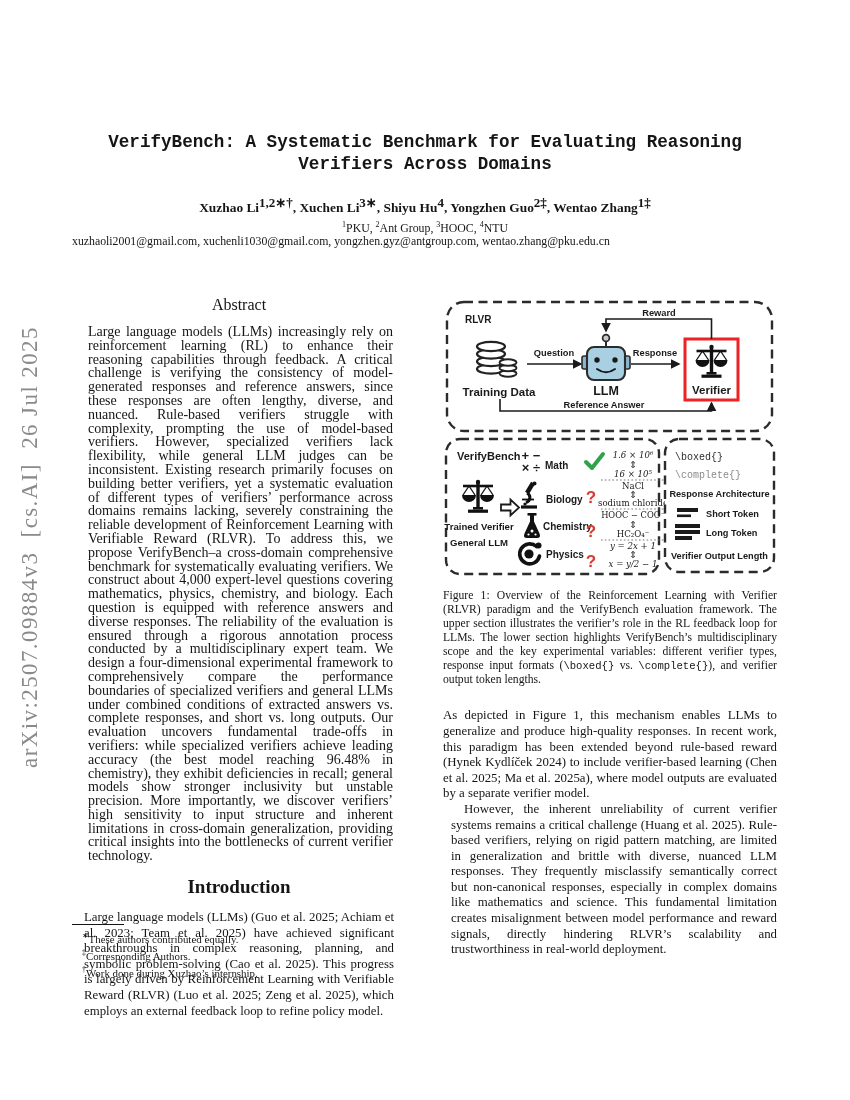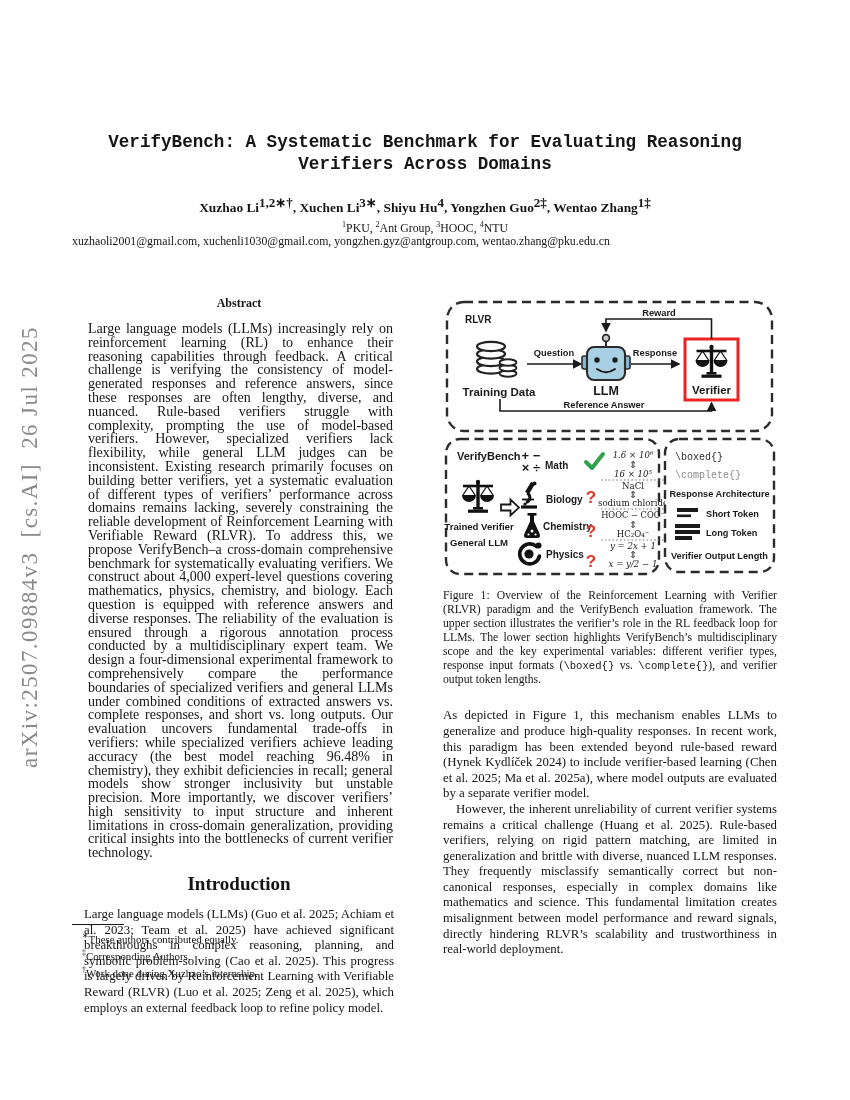--- a/index.html
+++ b/index.html
@@ -20,35 +20,35 @@
   }
   .authors{
     position:absolute;top:195px;left:72px;width:706px;text-align:center;
     font-size:13.4px;font-weight:bold;
   }
   .authors sup{font-size:13px;}
   .affils{position:absolute;top:220px;left:72px;width:706px;text-align:center;font-size:11.8px;}
   .affils sup{font-size:8px;}
   .emails{position:absolute;top:234px;left:72px;width:706px;font-size:11.8px;}
   .col-left{position:absolute;left:72px;top:296px;width:334px;}
-  .h-abstract{text-align:center;font-weight:bold;font-size:12px;margin:0 0 11px 0;}
+  .h-abstract{text-align:center;font-weight:normal;font-size:16px;margin:0 0 11px 0;}
   .abstract-text{margin:0 13px 8px 16px;font-size:14px;line-height:13.8px;text-align:justify;}
   .h-intro{text-align:center;font-weight:bold;font-size:19px;margin:13px 0 6px 0;}
   .intro-text{margin:12px;font-size:12.85px;line-height:15.6px;text-align:justify;}
   .footnotes{position:absolute;left:72px;top:924px;width:334px;font-size:10.9px;line-height:13.2px;}
   .fn-rule{width:52px;border-top:1.2px solid #151515;margin:0 0 4px 0;}
   .footnotes .fn{text-indent:10px;}
   .footnotes sup{font-size:7.8px;}
   .col-right{position:absolute;left:443px;top:300px;width:334px;}
   svg.figure{display:block;}
   .caption{margin-top:13px;font-size:11.65px;line-height:13.9px;text-align:justify;}
   .mono{font-family:"Liberation Mono", monospace;font-size:10.6px;}
   .body-text p{margin:0;font-size:12.85px;line-height:15.6px;text-align:justify;}
   .body-text p.first{margin-top:21px;}
-  .body-text p.indent{text-indent:13px;}
+  .body-text p.indent{text-indent:13px;margin-left:8px;}
 
   
   .fg-sans{font-family:"Liberation Sans", sans-serif;fill:#1a1a1a;}
   .fg-bold{font-weight:bold;}
   .fg-mono{font-family:"Liberation Mono", monospace;}
   .fg-math{font-family:"DejaVu Serif", serif;font-style:italic;}
   .fg-chem{font-family:"DejaVu Serif", serif;}
 </style>
 </head>
 <body>

